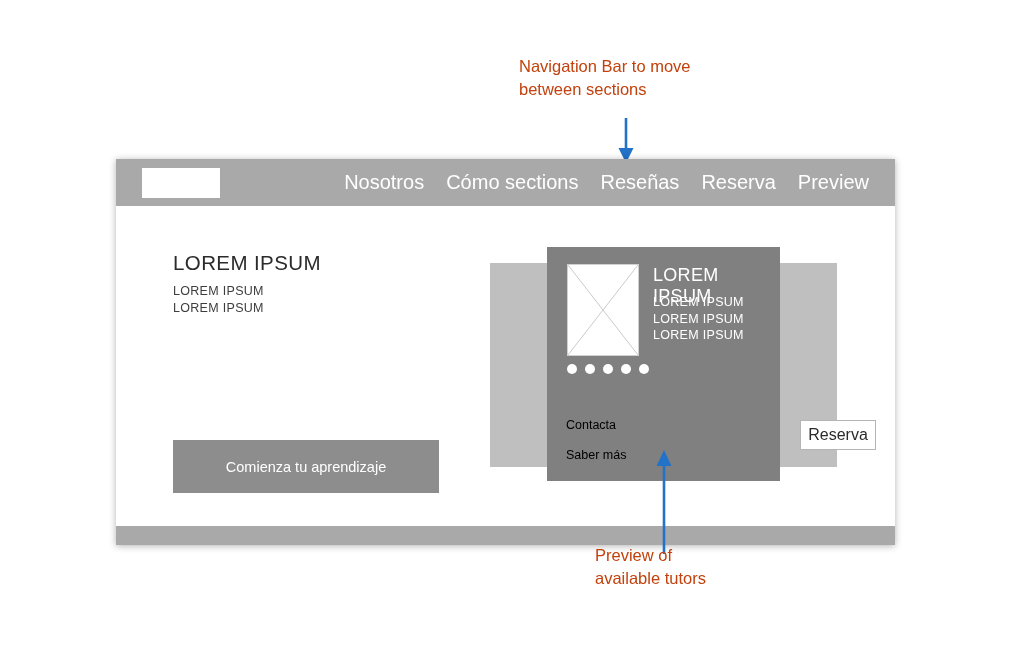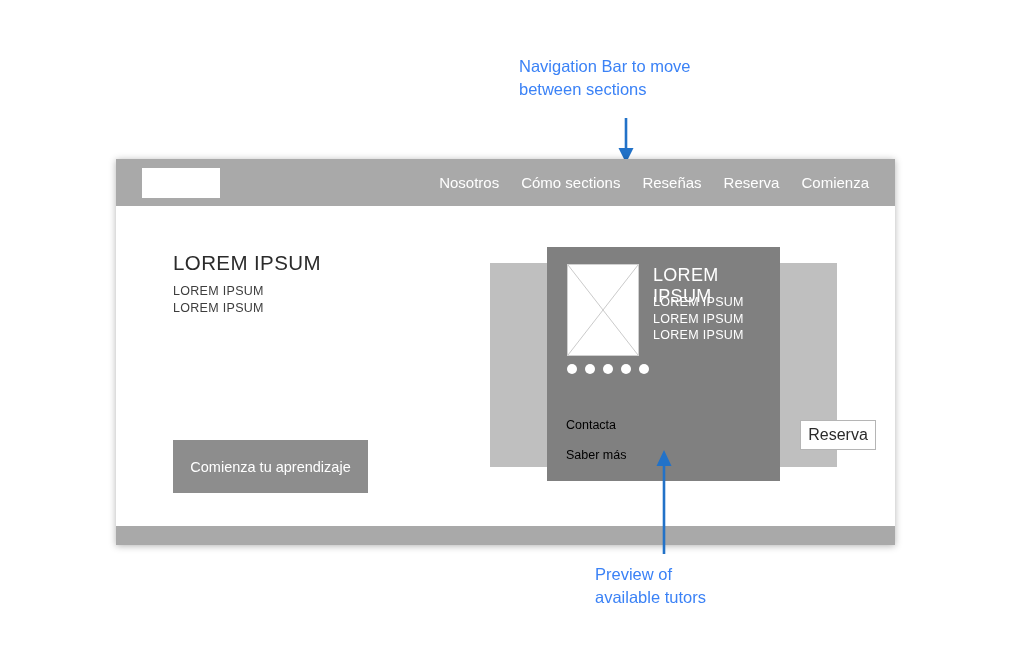--- a/index.html
+++ b/index.html
@@ -12,34 +12,34 @@
     height: 662px;
     background: #ffffff;
     font-family: "Liberation Sans", sans-serif;
     position: relative;
     overflow: hidden;
   }
 
   
   .annotation {
     position: absolute;
-    color: #3b82f6;
+    color: #c2410c;
     font-size: 16.5px;
     line-height: 23px;
     font-family: "Liberation Sans", sans-serif;
     white-space: pre-line;
   }
   #annotation-top {
     left: 519px;
     top: 55px;
     width: 260px;
   }
   #annotation-bottom {
     left: 595px;
-    top: 563px;
+    top: 544px;
     width: 260px;
   }
 
   
   .arrow {
     position: absolute;
   }
 
   
   #page-mock {
@@ -74,21 +74,21 @@
     position: absolute;
     right: 26px;
     top: 0;
     height: 47px;
     display: flex;
     align-items: center;
     gap: 22px;
   }
   .nav-link {
     color: #ffffff;
-    font-size: 15px;
+    font-size: 20px;
     font-family: "Liberation Sans", sans-serif;
     white-space: nowrap;
     cursor: pointer;
   }
 
   
   #hero-title {
     position: absolute;
     left: 57px;
     top: 92px;
@@ -104,21 +104,21 @@
     color: #3d3d3d;
     line-height: 16.5px;
     letter-spacing: 0.3px;
     white-space: pre-line;
   }
 
   #cta-button {
     position: absolute;
     left: 57px;
     top: 281px;
-    width: 195px;
+    width: 266px;
     height: 53px;
     background: #8d8d8d;
     display: flex;
     align-items: center;
     justify-content: center;
     cursor: pointer;
   }
   #cta-button-label {
     color: #ffffff;
     font-size: 14.5px;
@@ -250,21 +250,21 @@
 
 <div id="page-mock">
 
   <div id="nav-bar">
     <div id="logo-placeholder"></div>
     <div id="nav-links">
       <span class="nav-link">Nosotros</span>
       <span class="nav-link">Cómo sections</span>
       <span class="nav-link">Reseñas</span>
       <span class="nav-link">Reserva</span>
-      <span class="nav-link">Comienza</span>
+      <span class="nav-link">Preview</span>
     </div>
   </div>
 
   <div id="hero-title">LOREM IPSUM</div>
   <div id="hero-body">LOREM IPSUM
 LOREM IPSUM</div>
 
   <div id="cta-button">
     <span id="cta-button-label">Comienza tu aprendizaje</span>
   </div>

